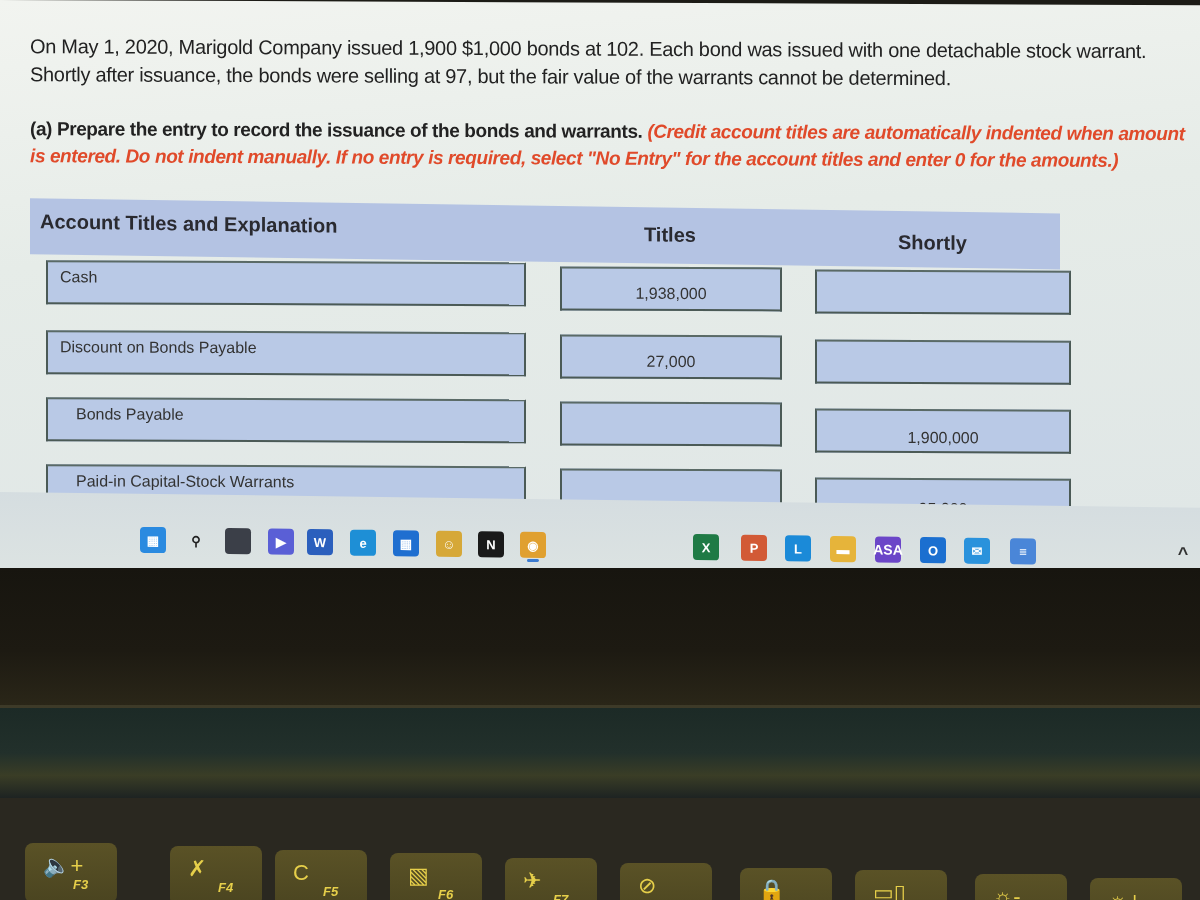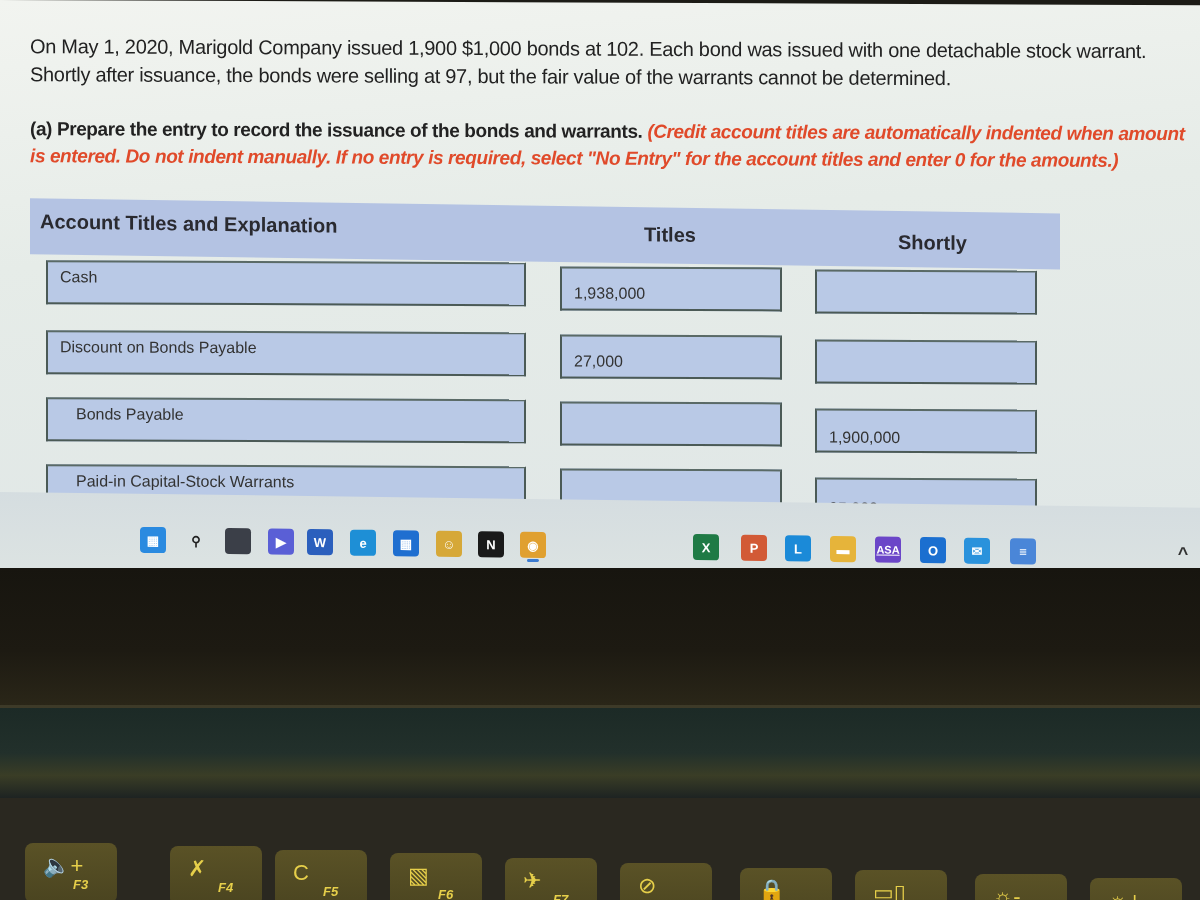--- a/index.html
+++ b/index.html
@@ -45,24 +45,24 @@
 
   .row { position: absolute; left: 0; width: 1200px; height: 60px; }
   .field {
     position: absolute; height: 44px;
     background: #b9c9e6;
     border: 2px solid #4b5a56;
     border-top-color: #5a6a66;
     font-size: 16px; color: #333;
     padding: 6px 12px;
   }
-  .field.amt { text-align: left; padding-top: 16px; }
+  .field.amt { text-align: center; padding-top: 16px; }
   .acct { left: 46px; width: 480px; }
   .debit { left: 560px; width: 222px; }
-  .credit { left: 815px; width: 222px; }
+  .credit { left: 815px; width: 256px; }
 
   .r1 { top: 260px; }
   .r2 { top: 328px; }
   .r3 { top: 395px; }
   .r4 { top: 462px; }
   .r1 .acct { top: 0; } .r1 .debit { top: 4px; } .r1 .credit { top: 6px; }
   .r2 .acct { top: 2px; } .r2 .debit { top: 4px; } .r2 .credit { top: 8px; }
   .r3 .acct { top: 2px; padding-left: 28px; } .r3 .debit { top: 4px; } .r3 .credit { top: 10px; padding-top: 18px; }
   .r4 .acct { top: 2px; padding-left: 28px; } .r4 .debit { top: 4px; } .r4 .credit { top: 12px; padding-top: 20px; }
 
@@ -149,21 +149,21 @@
       <div class="tb-icon" style="left: 350px; background: rgb(30, 143, 214);">e</div>
       <div class="tb-icon" style="left: 393px; background: rgb(31, 111, 208);">▦</div>
       <div class="tb-icon" style="left: 436px; background: rgb(214, 168, 56);">☺</div>
       <div class="tb-icon" style="left: 478px; background: rgb(26, 26, 26);">N</div>
       <div class="tb-icon" style="left: 520px; background: rgb(224, 160, 48);">◉</div>
       <div class="running" style="left: 527px;"></div>
       <div class="tb-icon" style="left: 693px; background: rgb(31, 122, 69);">X</div>
       <div class="tb-icon" style="left: 741px; background: rgb(210, 90, 54);">P</div>
       <div class="tb-icon" style="left: 785px; background: rgb(27, 138, 216);">L</div>
       <div class="tb-icon" style="left: 830px; background: rgb(230, 180, 58);">▬</div>
-      <div class="tb-icon" style="left: 875px; background: rgb(107, 70, 200); font-size: 11px; text-decoration: underline;">ASA</div>
+      <div class="tb-icon" style="left: 875px; background: rgb(107, 70, 200); font-size: 14px;">ASA</div>
       <div class="tb-icon" style="left: 920px; background: rgb(27, 111, 208);">O</div>
       <div class="tb-icon" style="left: 964px; background: rgb(42, 146, 220);">✉</div>
       <div class="tb-icon" style="left: 1010px; background: rgb(74, 134, 216);">≡</div>
       <div class="tb-icon" style="left: 1170px; color: rgb(51, 51, 51); font-size: 18px;">^</div>
     </div>
 </div>
 
 <div class="bezel"></div>
 <div class="hinge"></div>
 <div class="deck" id="deck">

